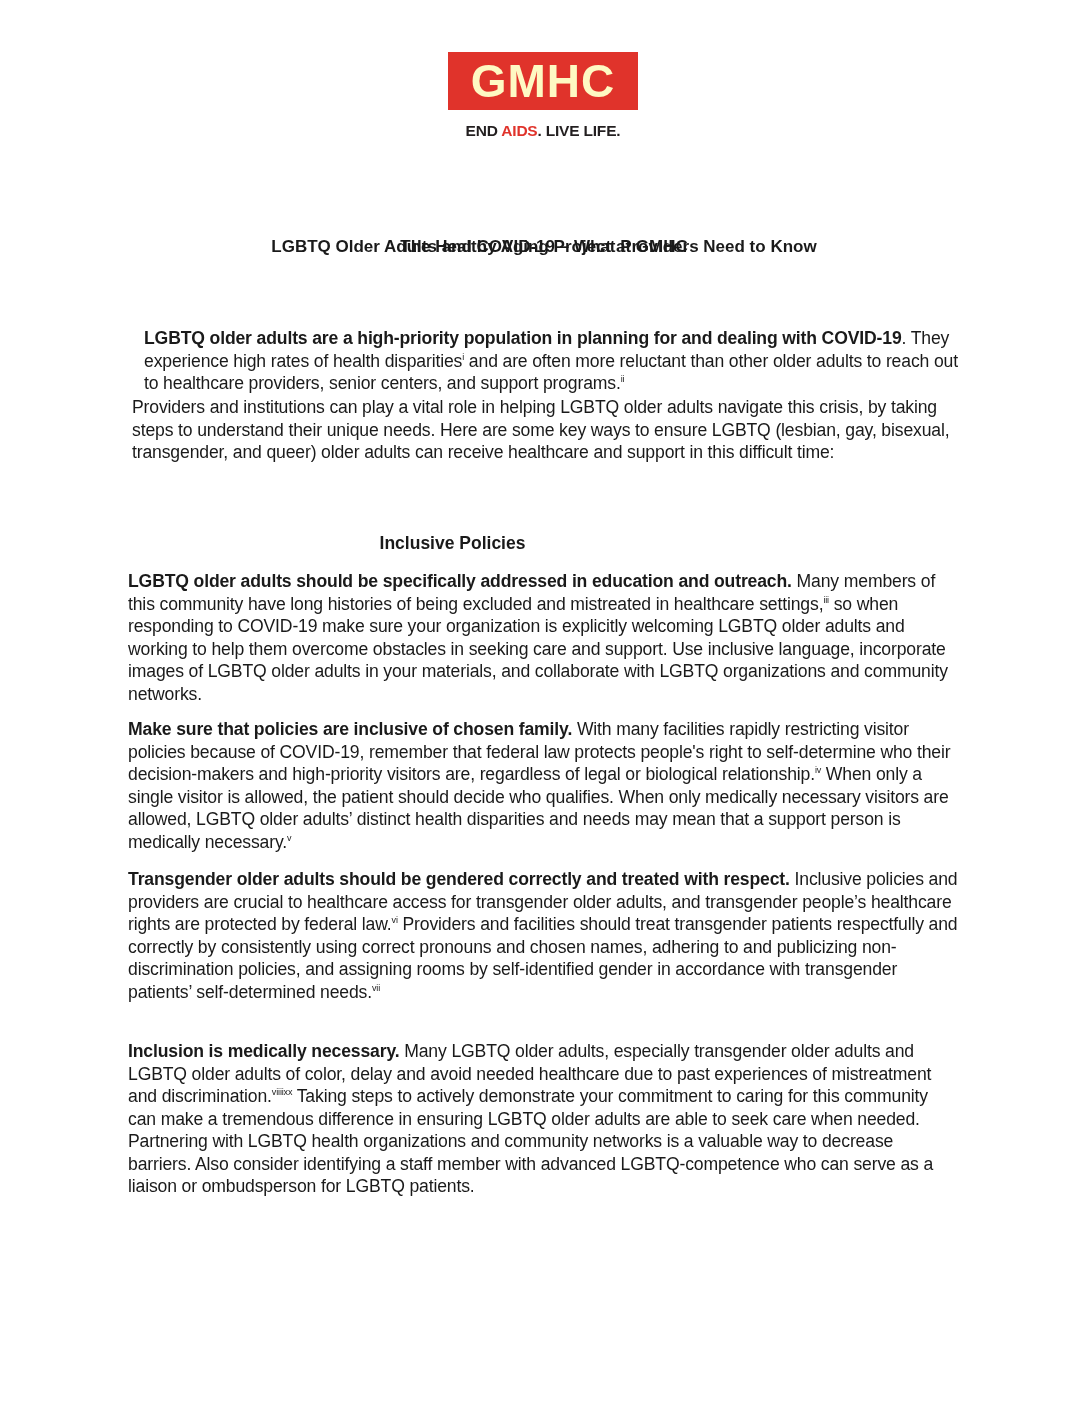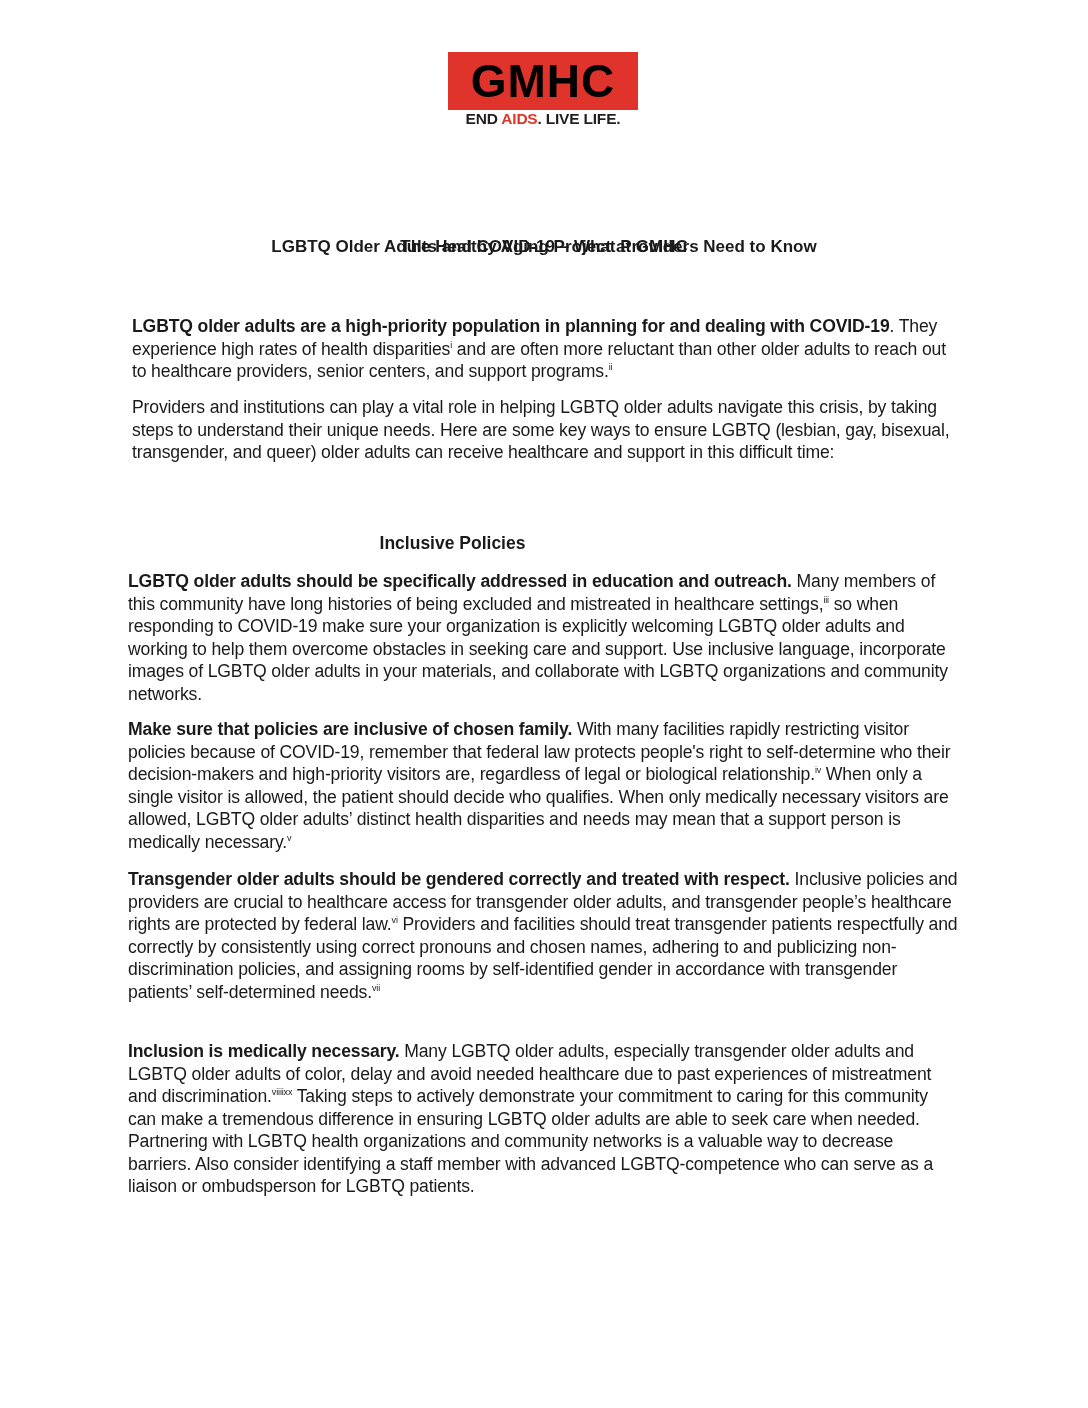--- a/index.html
+++ b/index.html
@@ -1,22 +1,22 @@
 <!DOCTYPE html>
 <html><head>
 <meta charset="utf-8">
 <style>
   html, body { margin: 0; padding: 0; background: #ffffff; }
   body { width: 1088px; height: 1408px; position: relative; overflow: hidden;
          font-family: "Liberation Sans", sans-serif; color: #1a1a1a; }
   .logo { position: absolute; left: 448px; top: 52px; width: 190px; text-align: center; }
   .logo-box { width: 190px; height: 58px; background: var(--brand, #e0332b);
               display: flex; align-items: center; justify-content: center; }
-  .logo-word { color: #000000; font-weight: bold; font-size: 46px; letter-spacing: 1px; line-height: 1; }
-  .tagline { font-weight: bold; font-size: 15.5px; color: #231f20; white-space: nowrap; letter-spacing: -0.2px; }
+  .logo-word { color: #fef9c3; font-weight: bold; font-size: 46px; letter-spacing: 1px; line-height: 1; }
+  .tagline { margin-top: 12px; font-weight: bold; font-size: 15.5px; color: #231f20; white-space: nowrap; letter-spacing: -0.2px; }
   .tagline .accent { color: var(--brand, #e0332b); }
   .title { position: absolute; left: 0; width: 1088px; text-align: center; font-weight: bold; font-size: 17px; }
   #t1 { top: 201px; margin-top: 36px; }
   #t2 { top: 237px; }
   .para { position: absolute; left: 128px; width: 830px; font-size: 17.6px; line-height: 22.5px; letter-spacing: -0.15px; }
   .para b { font-weight: bold; }
   sup { font-size: 9px; line-height: 0; vertical-align: 7px; }
   .section-heading { position: absolute; left: 0; width: 905px; text-align: center; font-weight: bold; font-size: 17.5px; top: 533px; }
 </style>
 </head>
@@ -25,21 +25,21 @@
 <div class="logo">
   <div class="logo-box">
     <span class="logo-word">GMHC</span>
   </div>
   <div class="tagline"><span>END </span><span class="accent">AIDS</span><span>. LIVE LIFE.</span></div>
 </div>
 
 <div class="title" id="t1">LGBTQ Older Adults and COVID-19 – What Providers Need to Know</div>
 <div class="title" id="t2">The Healthy Aging Project at GMHC</div>
 
-<p class="para" style="top:311px;margin:4px;"><b>LGBTQ older adults are a high-priority population in planning for and dealing with COVID-19</b><span>. They experience high rates of health disparities</span><sup>i</sup><span> and are often more reluctant than other older adults to reach out to healthcare providers, senior centers, and support programs.</span><sup>ii</sup></p>
+<p class="para" style="top:311px;margin:16px;"><b>LGBTQ older adults are a high-priority population in planning for and dealing with COVID-19</b><span>. They experience high rates of health disparities</span><sup>i</sup><span> and are often more reluctant than other older adults to reach out to healthcare providers, senior centers, and support programs.</span><sup>ii</sup></p>
 
 <p class="para" style="top:392px;margin:4px;">Providers and institutions can play a vital role in helping LGBTQ older adults navigate this crisis, by taking steps to understand their unique needs. Here are some key ways to ensure LGBTQ (lesbian, gay, bisexual, transgender, and queer) older adults can receive healthcare and support in this difficult time:</p>
 
 <div class="section-heading">Inclusive Policies</div>
 
 <p class="para" style="top:570px;margin:0;"><b>LGBTQ older adults should be specifically addressed in education and outreach.</b><span> Many members of this community have long histories of being excluded and mistreated in healthcare settings,</span><sup>iii</sup><span> so when responding to COVID-19 make sure your organization is explicitly welcoming LGBTQ older adults and working to help them overcome obstacles in seeking care and support. Use inclusive language, incorporate images of LGBTQ older adults in your materials, and collaborate with LGBTQ organizations and community networks.</span></p>
 
 <p class="para" style="top:718px;margin:0;"><b>Make sure that policies are inclusive of chosen family.</b><span> With many facilities rapidly restricting visitor policies because of COVID-19, remember that federal law protects people's right to self-determine who their decision-makers and high-priority visitors are, regardless of legal or biological relationship.</span><sup>iv</sup><span> When only a single visitor is allowed, the patient should decide who qualifies. When only medically necessary visitors are allowed, LGBTQ older adults’ distinct health disparities and needs may mean that a support person is medically necessary.</span><sup>v</sup></p>
 
 <p class="para" style="top:868px;margin:0;"><b>Transgender older adults should be gendered correctly and treated with respect.</b><span> Inclusive policies and providers are crucial to healthcare access for transgender older adults, and transgender people’s healthcare rights are protected by federal law.</span><sup>vi</sup><span> Providers and facilities should treat transgender patients respectfully and correctly by consistently using correct pronouns and chosen names, adhering to and publicizing non-discrimination policies, and assigning rooms by self-identified gender in accordance with transgender patients’ self-determined needs.</span><sup>vii</sup></p>

